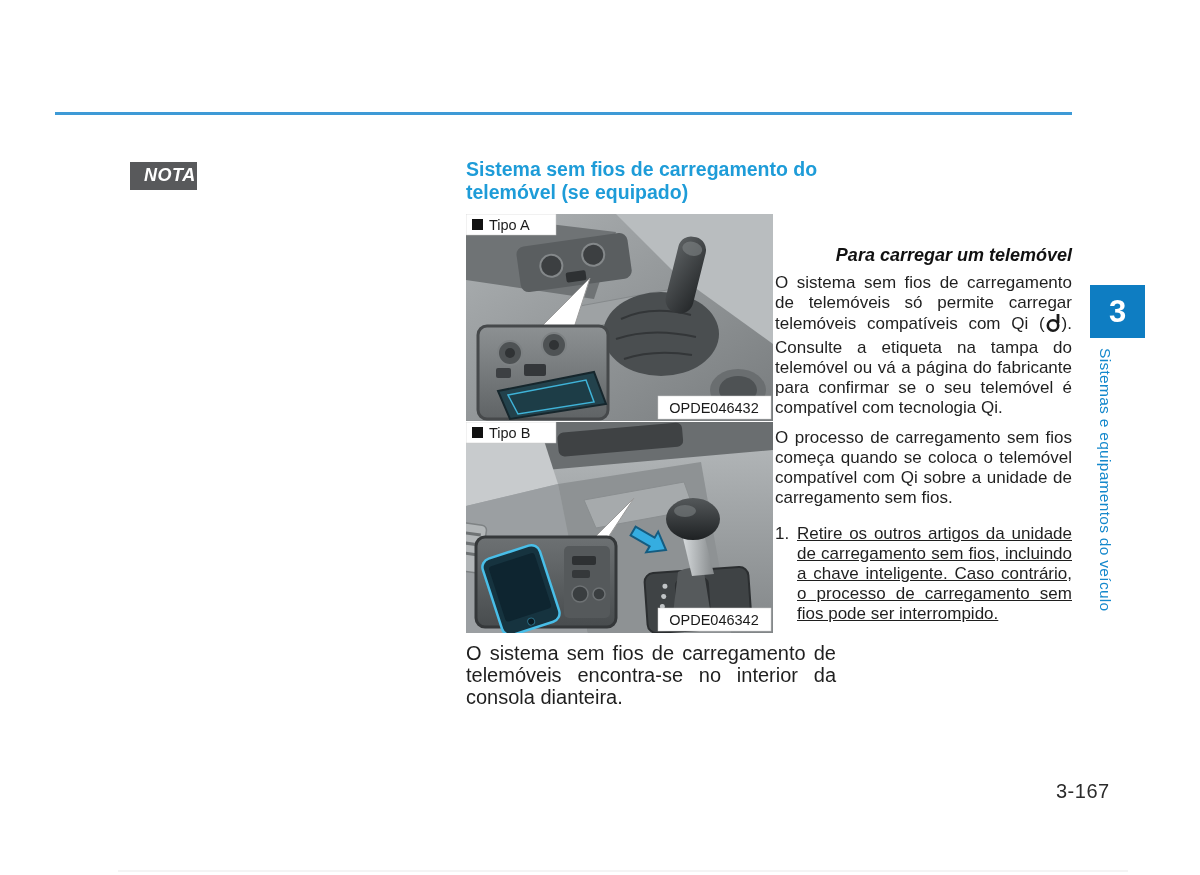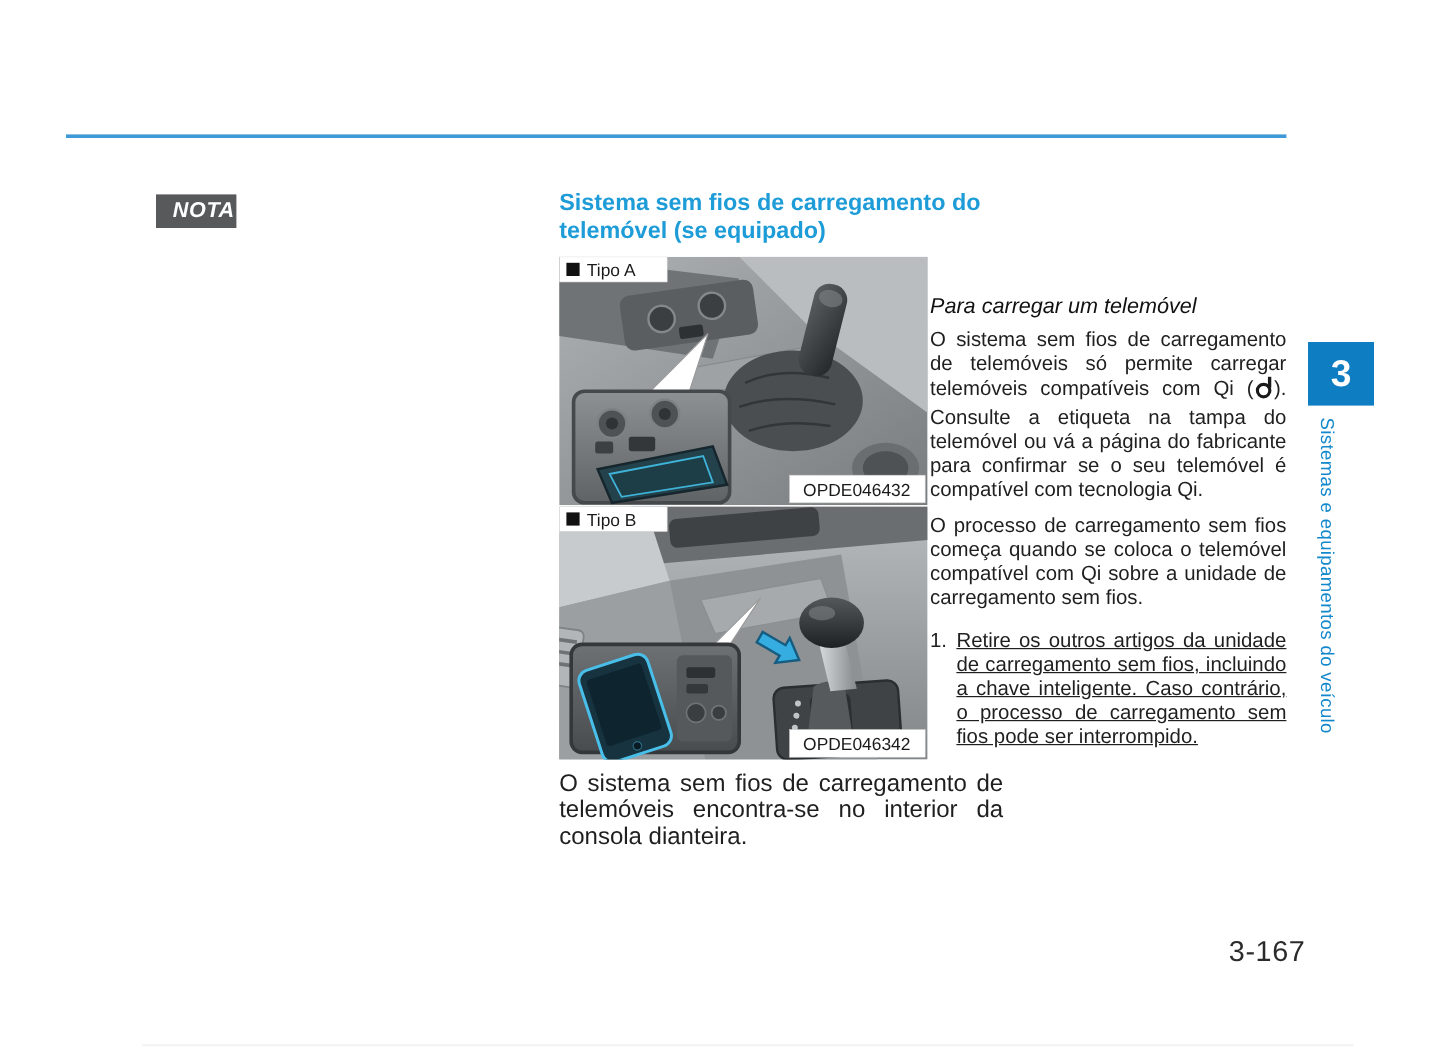--- a/index.html
+++ b/index.html
@@ -20,36 +20,36 @@
   .col-mid { position:absolute; left:450px; top:158px; width:370px;margin-left:16px; }
   .mid-heading { color:#1E9CD8; font-weight:bold; font-size:19.5px; line-height:23px; margin-bottom:10px; }
   .figure { position:relative; width:307px; margin-bottom:1px; }
   .figure svg { display:block; }
   .mid-caption { margin-top:9px; font-size:20px; line-height:22px; text-align:justify; color:#1f1f1f; }
 
   
   .col-right { position:absolute; left:775px; top:153px; width:297px; }
   .col-right p { font-size:17px; line-height:20px; text-align:justify; color:#1f1f1f; }
   .r-para1 { margin-bottom:0; }
-  .r-subheading { margin-top:92px; font-size:18px; font-weight:normal; font-style:italic; color:#111; margin-bottom:7px; }
+  .r-subheading { margin-top:92px; font-size:18px; font-weight:bold; font-style:italic; color:#111; margin-bottom:7px;text-align:right; }
   .qi-icon { display:inline-block; vertical-align:-4px; margin:0 1px; }
   .r-para3 { margin-top:10px; }
   .r-list { margin-top:16px; }
   .list-item { display:flex; font-size:17px; line-height:20px; color:#1f1f1f; }
   .list-item .num { flex:0 0 22px; }
   .list-item .li-text { flex:1; text-align:justify;text-decoration:underline; }
 
   
   .tab-box { position:absolute; left:1090px; top:285px; width:55px; height:53px; background:#0E7DC2;
              display:flex; align-items:center; justify-content:center; }
   .tab-box span { color:#fff; font-size:31px; font-weight:bold; }
   .tab-label { position:absolute; left:1096px; top:348px; writing-mode:vertical-rl;
                color:#1488CC; font-size:15.5px; letter-spacing:.3px; }
 
-  .page-number { position:absolute; left:1024px; top:780px; font-size:24px; color:#2b2b2b; letter-spacing:.5px; }
+  .page-number { position:absolute; left:1056px; top:780px; font-size:20px; color:#2b2b2b; letter-spacing:.5px; }
 
   
   .fig-label-text { font-family:"Liberation Sans", sans-serif; font-size:14.5px; fill:#1a1a1a; }
   .fig-code-text  { font-family:"Liberation Sans", sans-serif; font-size:14.5px; fill:#1a1a1a; }
 </style>
 </head>
 <body>
 
 <div class="page">
 

